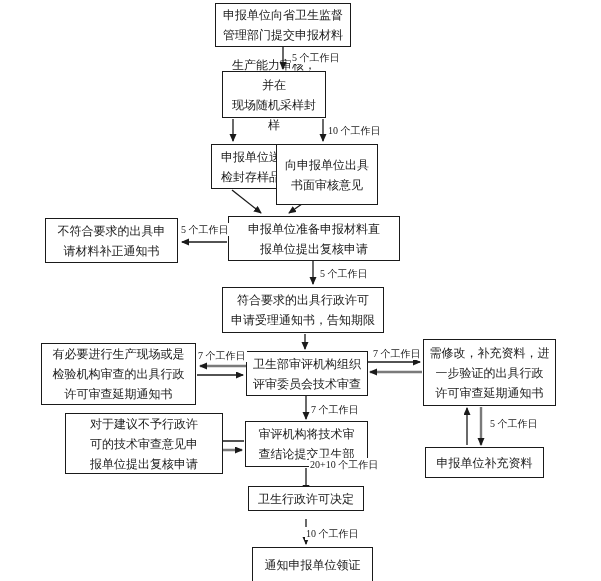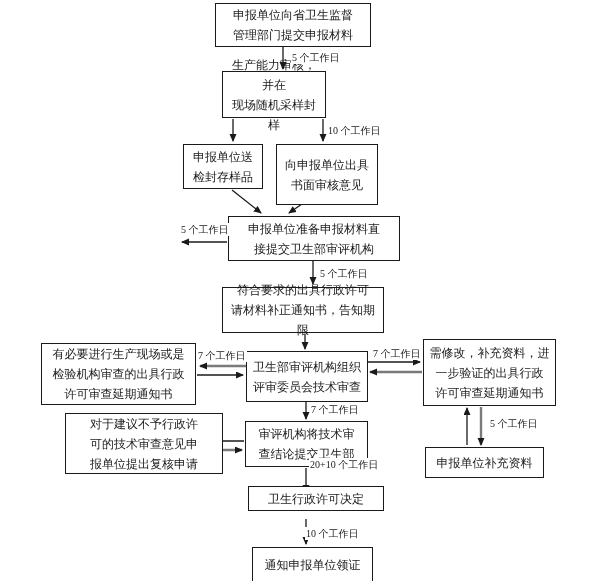--- a/index.html
+++ b/index.html
@@ -47,47 +47,49 @@
     <line class="g" x1="422" y1="372" x2="370" y2="372" marker-end="url(#ah)"></line>
     <line class="a" x1="306" y1="396" x2="306" y2="419" marker-end="url(#ah)"></line>
     <line class="a" x1="467" y1="445" x2="467" y2="408" marker-end="url(#ah)"></line>
     <line class="g" x1="481" y1="407" x2="481" y2="445" marker-end="url(#ah)"></line>
     <line class="a" x1="244" y1="441" x2="201" y2="441" marker-end="url(#ah)"></line>
     <line class="g" x1="201" y1="450" x2="242" y2="450" marker-end="url(#ah)"></line>
     <line class="a" x1="306" y1="468" x2="306" y2="492" marker-end="url(#ah)"></line>
     <line class="a" x1="306" y1="519" x2="306" y2="544" marker-end="url(#ah)"></line>
   </svg>
 
-  <div class="node" style="left:215px;top:3px;width:156px;height:44px;">申报单位向省卫生监督
+  <div class="node" style="left:215px;top:3px;width:136px;height:44px;">申报单位向省卫生监督
 管理部门提交申报材料</div>
   <div class="node" style="left:222px;top:71px;width:104px;height:47px;">生产能力审核，并在
 现场随机采样封样</div>
-  <div class="node" style="left:183px;top:144px;width:80px;height:45px;">申报单位送
+  <div class="node" style="left:211px;top:144px;width:80px;height:45px;">申报单位送
 检封存样品</div>
   <div class="node" style="left:276px;top:144px;width:102px;height:61px;">向申报单位出具
 书面审核意见</div>
+  <div class="node" style="left:45px;top:218px;width:133px;height:45px;">不符合要求的出具申
+请材料补正通知书</div>
   <div class="node" style="left:228px;top:216px;width:172px;height:45px;">申报单位准备申报材料直
-接提交卫生部审评机构</div>
+报单位提出复核申请</div>
   <div class="node" style="left:222px;top:287px;width:162px;height:46px;">符合要求的出具行政许可
-请材料补正通知书，告知期限</div>
+申请受理通知书，告知期限</div>
   <div class="node" style="left:41px;top:343px;width:155px;height:62px;">有必要进行生产现场或是
 检验机构审查的出具行政
 许可审查延期通知书</div>
-  <div class="node" style="left:246px;top:351px;width:122px;height:51px;">卫生部审评机构组织
+  <div class="node" style="left:246px;top:351px;width:122px;height:45px;">卫生部审评机构组织
 评审委员会技术审查</div>
   <div class="node" style="left:423px;top:339px;width:133px;height:67px;">需修改，补充资料，进
 一步验证的出具行政
 许可审查延期通知书</div>
   <div class="node" style="left:65px;top:413px;width:158px;height:61px;">对于建议不予行政许
 可的技术审查意见申
 报单位提出复核申请</div>
   <div class="node" style="left:245px;top:421px;width:123px;height:46px;">审评机构将技术审
 查结论提交卫生部</div>
   <div class="node" style="left:425px;top:447px;width:119px;height:31px;font-family:Liberation Serif, serif;">申报单位补充资料</div>
-  <div class="node" style="left:248px;top:486px;width:136px;height:25px;">卫生行政许可决定</div>
+  <div class="node" style="left:248px;top:486px;width:116px;height:25px;">卫生行政许可决定</div>
   <div class="node" style="left:252px;top:547px;width:121px;height:36px;">通知申报单位领证</div>
 
   <div class="elabel" style="left:291px;top:51px;">5 个工作日</div>
   <div class="elabel" style="left:327px;top:124px;">10 个工作日</div>
   <div class="elabel" style="left:180px;top:223px;">5 个工作日</div>
   <div class="elabel" style="left:319px;top:267px;">5 个工作日</div>
   <div class="elabel" style="left:197px;top:349px;">7 个工作日</div>
   <div class="elabel" style="left:372px;top:347px;">7 个工作日</div>
   <div class="elabel" style="left:310px;top:403px;">7 个工作日</div>
   <div class="elabel" style="left:489px;top:417px;">5 个工作日</div>

